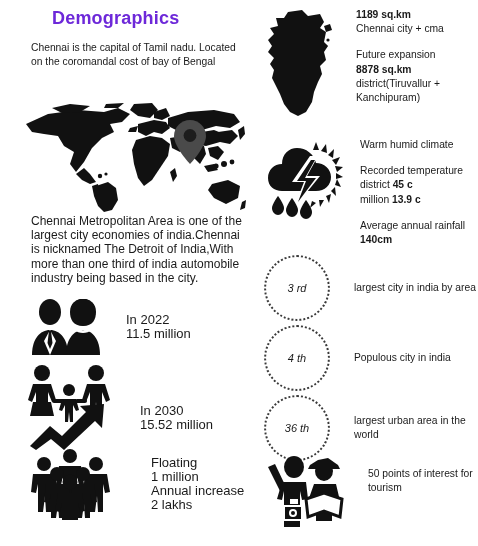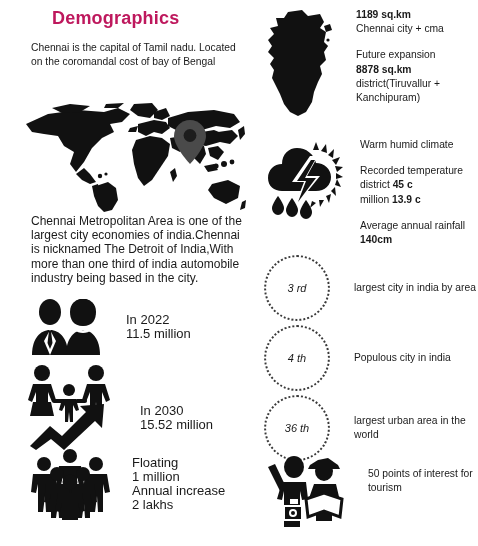--- a/index.html
+++ b/index.html
@@ -31,21 +31,21 @@
   }
 
   
   .title {
     position: absolute;
     left: 52px;
     top: 8px;
     font-size: 18px;
     font-weight: bold;
     letter-spacing: .2px;
-    color: #be185d;
+    color: #6d28d9;
   }
 
   
   .intro {
     position: absolute;
     left: 31px;
     top: 41px;
     width: 208px;
     font-size: 10.3px;
     line-height: 14.2px;
@@ -89,21 +89,21 @@
     line-height: 14px;
     white-space: pre-line;
   }
 
   #row-2022 { left: 28px; top: 299px; }
   #row-2022 .stat-text { margin-left: 22px; }
 
   #row-2030 { left: 28px; top: 364px; }
   #row-2030 .stat-text { margin-left: 18px; margin-top: 22px; }
 
-  #row-floating { left: 26px; top: 448px; }
+  #row-floating { left: 26px; top: 448px; gap: 19px; }
   #row-floating .stat-text { margin-left: 18px; }
 
   
   .r-block {
     position: absolute;
     display: flex;
     align-items: flex-start;
   }
   .r-icon { flex: none; }
   .r-icon svg { display: block; }

